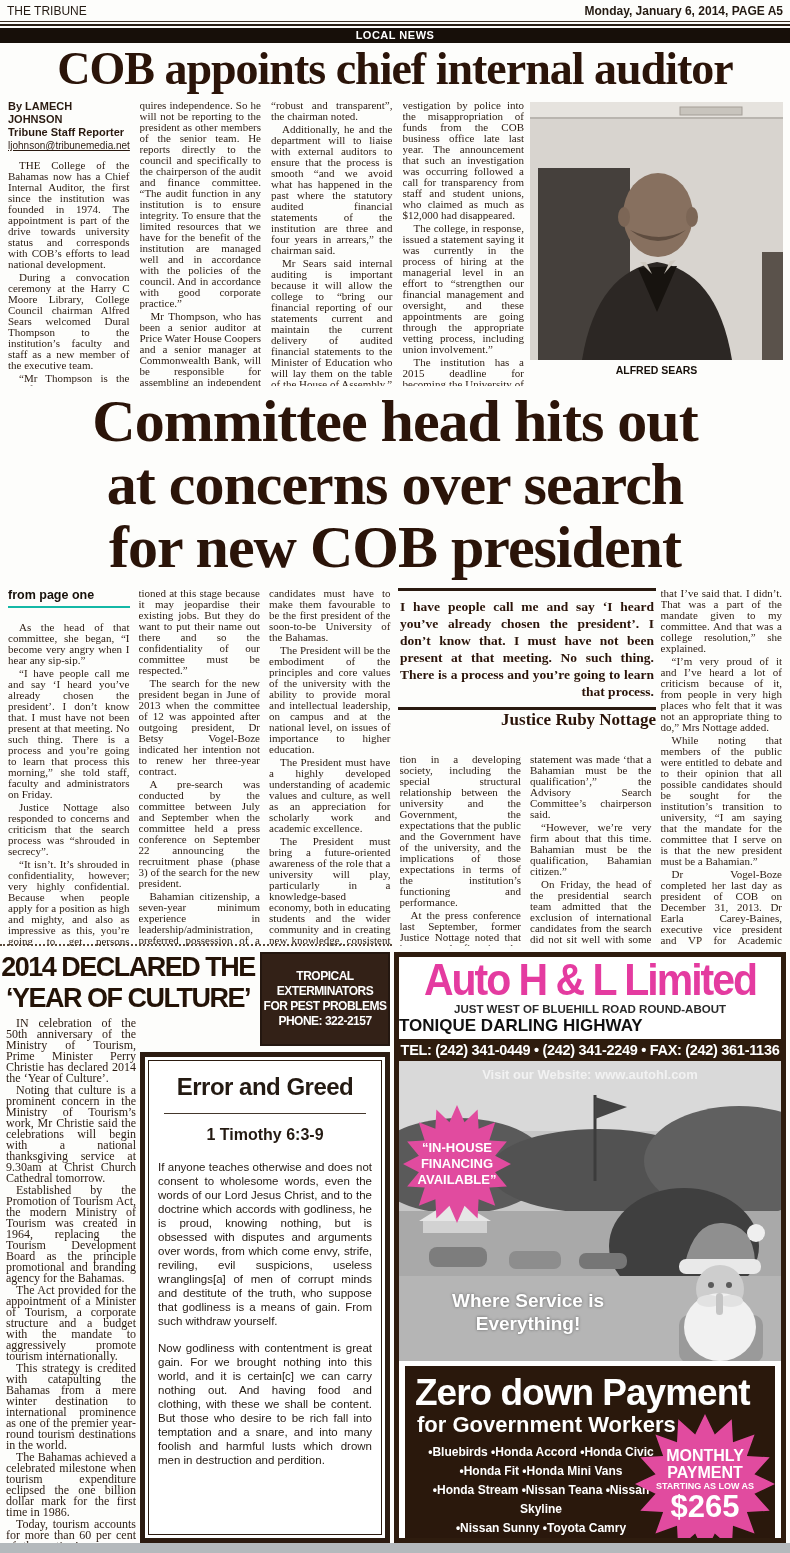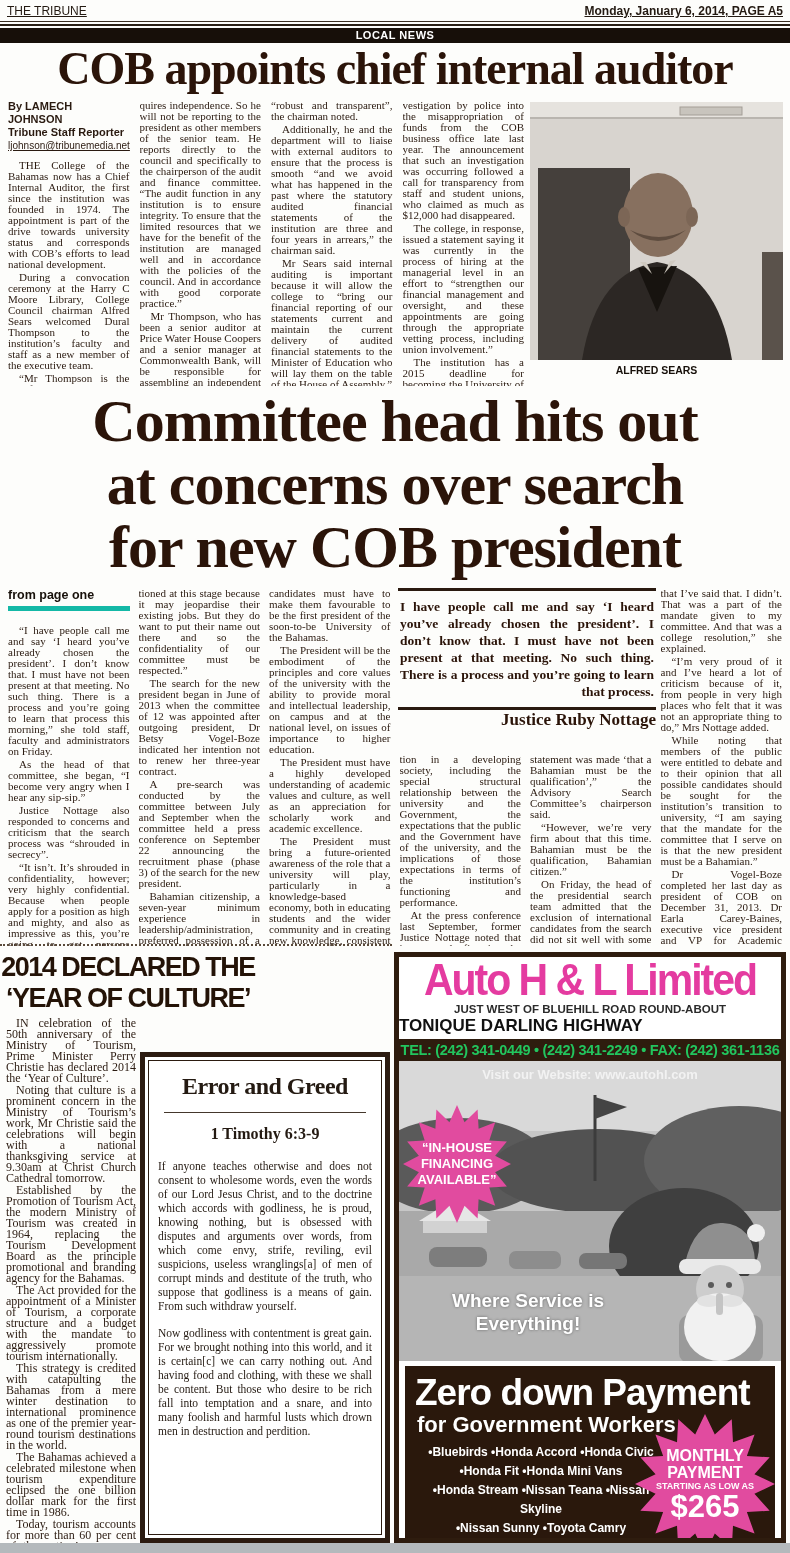--- a/index.html
+++ b/index.html
@@ -3,21 +3,21 @@
 <meta charset="utf-8">
 <style>
   * { margin:0; padding:0; box-sizing:border-box; }
   html,body { background:#888; }
   #page { position:relative; width:790px; height:1553px; background:#fdfdfb;
           font-family:"Liberation Serif", serif; color:#2a1a10; overflow:hidden; margin:0 auto; }
 
   
   .mast-row { position:absolute; top:4px; left:7px; right:7px; display:flex;
               justify-content:space-between; font-family:"Liberation Sans",sans-serif;
-              font-size:12px; color:#241a12;text-decoration:underline; }
+              font-size:12px; color:#241a12; }
   .mast-right { font-weight:bold; }
   .rule-thin  { position:absolute; top:21px; left:0; right:0; height:1px; background:#3a2d22; }
   .rule-med   { position:absolute; top:24px; left:0; right:0; height:2px; background:#2a1f16; }
   .section-bar{ position:absolute; top:28px; left:0; right:0; height:15px; background:#170f09;
                 color:#fff; text-align:center; font:bold 11px/15px "Liberation Sans",sans-serif;
                 letter-spacing:.5px; }
 
   
   .h1 { position:absolute; top:44px; left:0; right:0; text-align:center;
         font:bold 46px/50px "Liberation Serif",serif; color:#2b1409; letter-spacing:-1px; }
@@ -33,21 +33,21 @@
   .col p { font-size:11px; line-height:11px; text-align:justify;
            text-indent:11px; margin-bottom:2px; }
   .cont > p:first-child { text-indent:0; }
   .pad-quote { padding-top:166px; }
 
   .byline { font-family:"Liberation Sans",sans-serif; margin-bottom:8px; }
   .byline .b1,.byline .b2 { font-weight:bold; font-size:11px; line-height:13px; }
   .byline .b3 { font-size:10px; line-height:13px;text-decoration:underline; }
 
   .frompage { font:bold 12.5px/14px "Liberation Sans",sans-serif; color:#17100a;
-              border-bottom:5px solid #14b8a6; padding-bottom:4px; margin-bottom:14px; }
+              border-bottom:2px solid #14b8a6; padding-bottom:4px; margin-bottom:14px; }
 
   
   .photo1 { position:absolute; left:530px; top:102px; width:253px; height:258px;
             background:#d6d3ce; overflow:hidden; }
   .photo1-caption { position:absolute; left:530px; top:364px; width:253px; text-align:center;
                     font:bold 10.5px "Liberation Sans",sans-serif; color:#17100a; }
 
   
   .pullquote { position:absolute; left:398px; top:588px; width:258px; }
   .pq-rule { height:3px; background:#2a1a10; }
@@ -71,34 +71,34 @@
   .tropical { position:absolute; top:952px; left:260px; width:130px; height:94px;
               background:#332117; color:#fff; display:flex; flex-direction:column;
               justify-content:center; align-items:center; border:2px solid #241710; }
   .tropical p { font:bold 12px/15px "Liberation Sans",sans-serif; letter-spacing:-0.5px;
                 text-align:center; text-indent:0; }
 
   
   .scripture { position:absolute; top:1052px; left:140px; width:250px; height:491px;
                border:5px solid #2c1b10; background:#fff; padding:3px; }
   .scripture-inner { border:1px solid #2c1b10; height:100%; padding:12px 9px 6px;
-                     overflow:hidden; font-family:Liberation Serif, serif; color:#241a12; }
+                     overflow:hidden; font-family:Liberation Sans, sans-serif; color:#241a12; }
   .scr-title { text-align:center; font-weight:bold; font-size:24px; letter-spacing:-0.5px; }
   .scr-rule  { border-top:1px solid #44372c; margin:12px 6px; }
   .scr-sub   { text-align:center; font-weight:bold; font-size:16px; margin-bottom:16px; }
   .scripture-inner p { font-size:11.5px; line-height:14px; text-align:justify; margin-bottom:13px; }
 
   
   .autoad { position:absolute; top:952px; left:394px; width:392px; height:591px;
             border:5px solid #2e1c0e; background:#fff; overflow:hidden; }
   .auto-title { text-align:center; font:bold 41px/43px "Liberation Sans",sans-serif;
                 color:#e43ba0; letter-spacing:-2px; transform:scale(1,1.08); margin-top:2px; }
   .auto-addr1 { text-align:center; font:bold 11.5px/14px "Liberation Sans",sans-serif; color:#2b2b2b; }
   .auto-addr2 { text-align:left; font:bold 17px/20px "Liberation Sans",sans-serif; color:#111; }
-  .auto-telbar { background:#2e1c0e; color:#22c55e; text-align:center; margin-top:3px;
+  .auto-telbar { background:#2e1c0e; color:#ffffff; text-align:center; margin-top:3px;
                  font:bold 14.5px/22px "Liberation Sans",sans-serif; letter-spacing:-0.3px; }
   .auto-photo { position:relative; height:300px; overflow:hidden;
                 background:linear-gradient(#d9d9d9 0%, #c4c4c4 22%, #9a9a9a 40%, #8f8f8f 62%, #b0b0b0 75%, #bcbcbc 100%); }
   .auto-web { position:absolute; top:6px; left:0; right:0; text-align:center;
               font:bold 13px "Liberation Sans",sans-serif; color:#f2f2f2; }
   .starburst { clip-path:polygon(100% 50%,85.3% 57%,96.2% 69.1%,79.9% 70%,85.4% 85.4%,70% 79.9%,69.1% 96.2%,57% 85.3%,50% 100%,43% 85.3%,30.9% 96.2%,30% 79.9%,14.6% 85.4%,20.1% 70%,3.8% 69.1%,14.7% 57%,0% 50%,14.7% 43%,3.8% 30.9%,20.1% 30%,14.6% 14.6%,30% 20.1%,30.9% 3.8%,43% 14.7%,50% 0%,57% 14.7%,69.1% 3.8%,70% 20.1%,85.4% 14.6%,79.9% 30%,96.2% 30.9%,85.3% 43%);
                background:#e14b9f; display:flex; flex-direction:column;
                justify-content:center; align-items:center; color:#fff; }
   .sb1 { position:absolute; left:4px; top:44px; width:108px; height:118px; }
   .sb1 p { font:bold 13px/16px "Liberation Sans",sans-serif; text-align:center; }
@@ -188,22 +188,22 @@
   <div class="h2">
     <div>Committee head hits out</div>
     <div>at concerns over search</div>
     <div>for new COB president</div>
   </div>
 
   <div class="a2">
     <div class="col">
       <div class="frompage">from page one</div>
       <div>
+          <p>As the head of that committee, she began, “I become very angry when I hear any sip-sip.”</p>
           <p>“I have people call me and say ‘I heard you’ve already chosen the president’. I don’t know that. I must have not been present at that meeting. No such thing. There is a process and you’re going to learn that process this morning,” she told staff, faculty and administrators on Friday.</p>
-          <p>As the head of that committee, she began, “I become very angry when I hear any sip-sip.”</p>
           <p>Justice Nottage also responded to concerns and criticism that the search process was “shrouded in secrecy”.</p>
           <p>“It isn’t. It’s shrouded in confidentiality, however; very highly confidential. Because when people apply for a position as high and mighty, and also as impressive as this, you’re going to get persons applying who may already be in sufficiently important positions,”she said.</p>
           <p>“They don’t really wish to have their names men-</p>
         </div>
     </div>
     <div class="col cont">
         <p>tioned at this stage because it may jeopardise their existing jobs. But they do want to put their name out there and so the confidentiality of our committee must be respected.”</p>
         <p>The search for the new president began in June of 2013 when the committee of 12 was appointed after outgoing president, Dr Betsy Vogel-Boze indicated her intention not to renew her three-year contract.</p>
         <p>A pre-search was conducted by the committee between July and September when the committee held a press conference on September 22 announcing the recruitment phase (phase 3) of the search for the new president.</p>
         <p>Bahamian citizenship, a seven-year minimum experience in leadership/administration, preferred possession of a doctoral degree aside, and having “unquestioned integrity and the capacity to inspire confidence and trust both locally and abroad”, Mrs Nottage outlined as important requirements that</p>
@@ -247,20 +247,26 @@
   <div class="culture-col">
       <p>IN celebration of the 50th anniversary of the Ministry of Tourism, Prime Minister Perry Christie has declared 2014 the ‘Year of Culture’.</p>
       <p>Noting that culture is a prominent concern in the Ministry of Tourism’s work, Mr Christie said the celebrations will begin with a national thanksgiving service at 9.30am at Christ Church Cathedral tomorrow.</p>
       <p>Established by the Promotion of Tourism Act, the modern Ministry of Tourism was created in 1964, replacing the Tourism Development Board as the principle promotional and branding agency for the Bahamas.</p>
       <p>The Act provided for the appointment of a Minister of Tourism, a corporate structure and a budget with the mandate to aggressively promote tourism internationally.</p>
       <p>This strategy is credited with catapulting the Bahamas from a mere winter destination to international prominence as one of the premier year-round tourism destinations in the world.</p>
       <p>The Bahamas achieved a celebrated milestone when tourism expenditure eclipsed the one billion dollar mark for the first time in 1986.</p>
       <p>Today, tourism accounts for more than 60 per cent of the nation’s economy. The government said that because a large part of the country’s tourism success is owed to its people and culture, throughout the year, the people, food, festivals, dance, heritage, music, arts and crafts of the Bahamas will be showcased.</p>
     </div>
 
+  <div class="tropical">
+      <p>TROPICAL</p>
+      <p>EXTERMINATORS</p>
+      <p>FOR PEST PROBLEMS</p>
+      <p>PHONE: 322-2157</p>
+    </div>
 
   <div class="scripture">
     <div class="scripture-inner">
       <div class="scr-title">Error and Greed</div>
       <div class="scr-rule"></div>
       <div class="scr-sub">1 Timothy 6:3-9</div>
       <div>
           <p>If anyone teaches otherwise and does not consent to wholesome words, even the words of our Lord Jesus Christ, and to the doctrine which accords with godliness, he is proud, knowing nothing, but is obsessed with disputes and arguments over words, from which come envy, strife, reviling, evil suspicions, useless wranglings[a] of men of corrupt minds and destitute of the truth, who suppose that godliness is a means of gain. From such withdraw yourself.</p>
           <p>Now godliness with contentment is great gain.  For we brought nothing into this world, and it is certain[c] we can carry nothing out. And having food and clothing, with these we shall be content. But those who desire to be rich fall into temptation and a snare, and into many foolish and harmful lusts which drown men in destruction and perdition.</p>
         </div>

